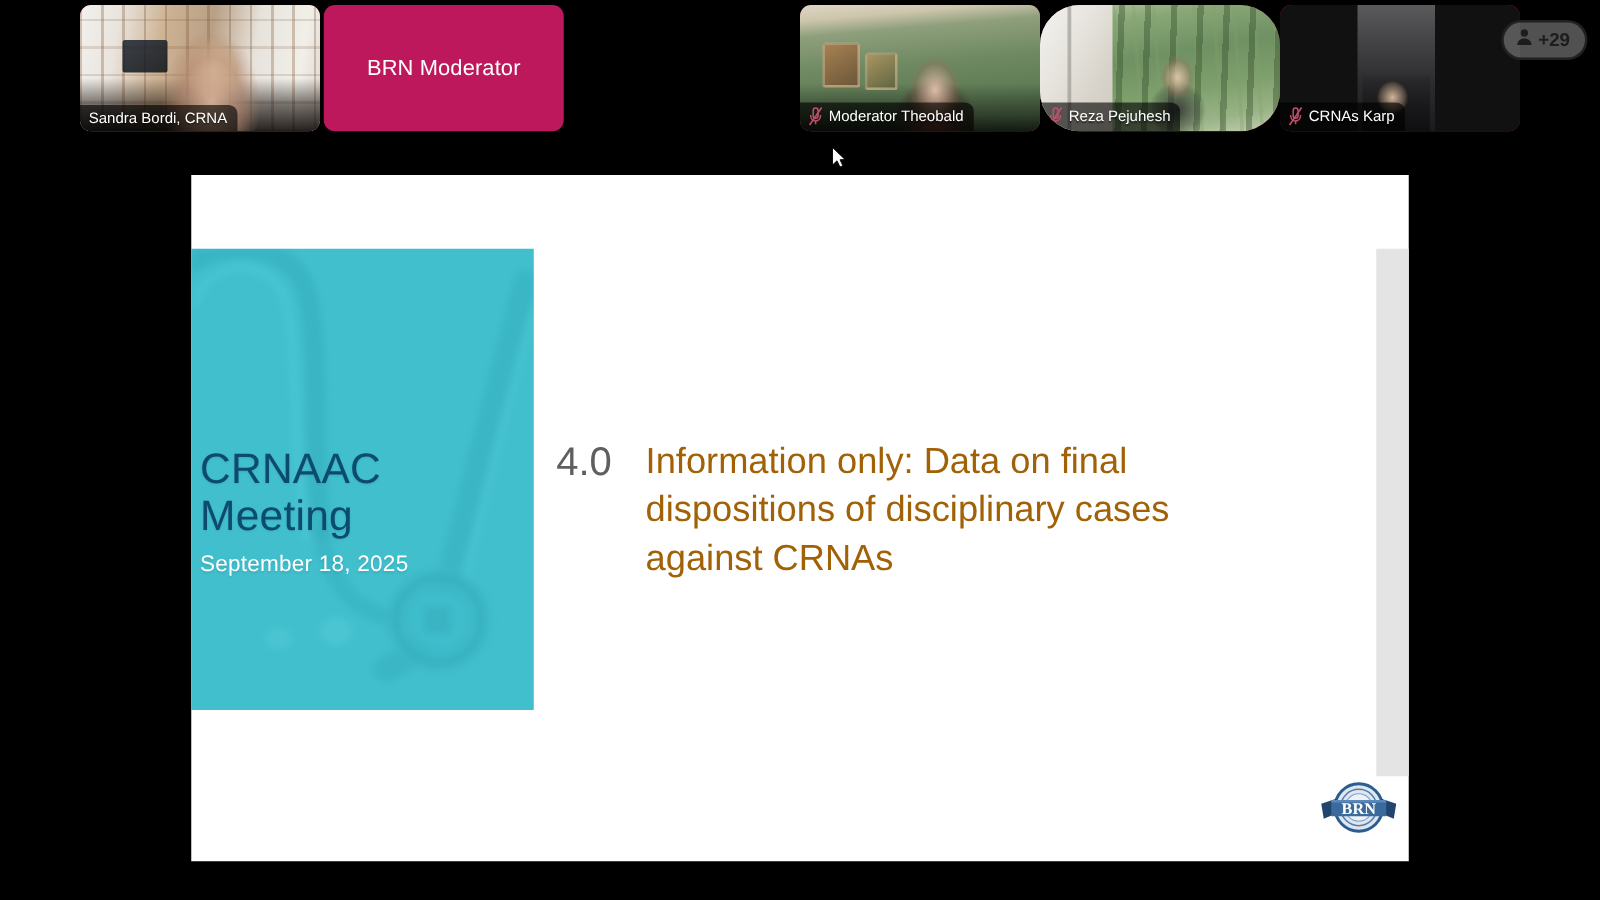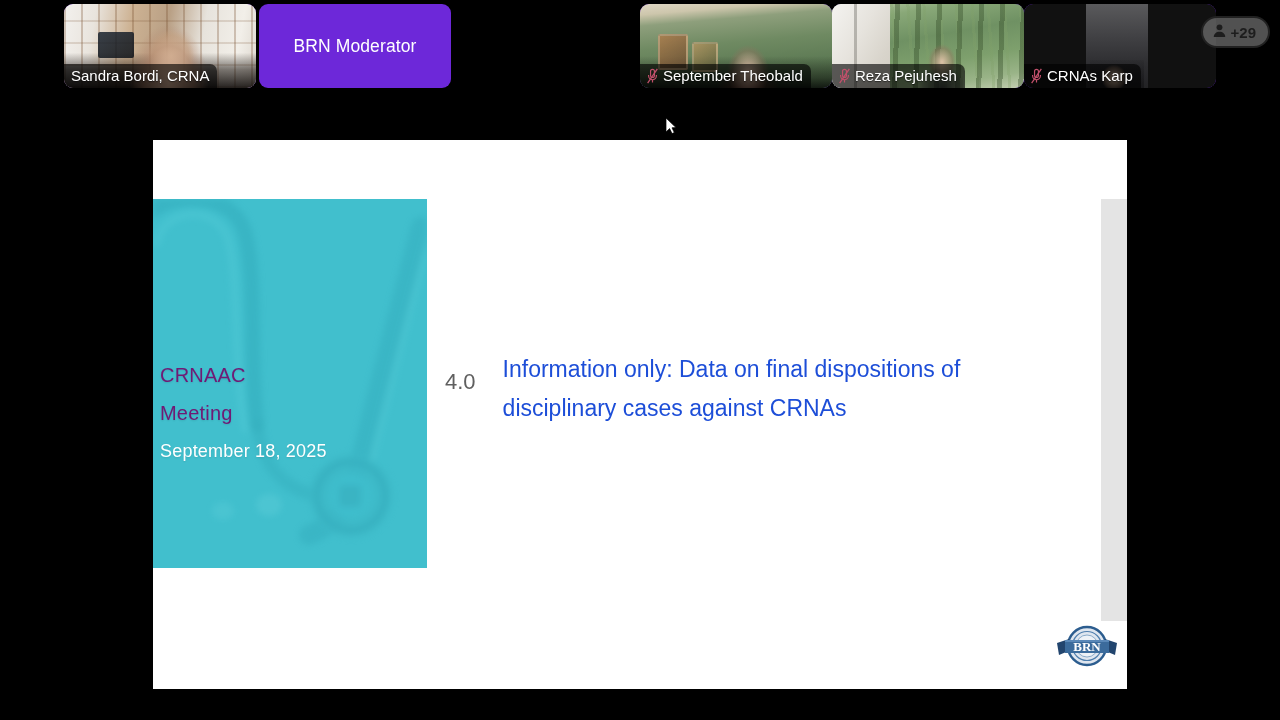--- a/index.html
+++ b/index.html
@@ -25,24 +25,24 @@
     left: 0;
     top: 0;
     width: 1280px;
     height: 110px;
   }
 
   .tile {
     position: absolute;
     top: 4px;
     width: 192px;
-    height: 84px;
+    height: 101px;
     border-radius: 9px;
     overflow: hidden;
-    background: #6d28d9;
+    background: #be185d;
   }
 
   .tile-name-only {
     display: flex;
     align-items: center;
     justify-content: center;
   }
 
   .tile-name-center {
     color: #ffffff;
@@ -61,21 +61,21 @@
     display: flex;
     align-items: center;
     gap: 5px;
     padding: 3px 8px 4px 7px;
     background: rgba(0,0,0,0.62);
     border-radius: 0 7px 0 8px;
     box-sizing: border-box;
   }
   .tile-label .nm {
     color: #ffffff;
-    font-size: 15px;
+    font-size: 12px;
     white-space: nowrap;
     text-shadow: 0 1px 1px rgba(0,0,0,0.5);
   }
 
   
   .mic-corner {
     position: absolute;
     left: 8px;
     bottom: 6px;
   }
@@ -229,22 +229,22 @@
   }
 
   .hero-text {
     position: absolute;
     left: 7px;
     bottom: 102px;
     width: 262px;
   }
 
   .hero-title {
-    color: #701a75;
-    font-size: 20px;
+    color: #0c4a6e;
+    font-size: 34px;
     line-height: 38px;
     font-weight: normal;
     letter-spacing: 0.2px;
     text-shadow: 0 1px 2px rgba(0,0,0,0.10);
     white-space: pre-line;
   }
 
   .hero-date {
     margin-top: 4px;
     color: #ffffff;
@@ -259,29 +259,28 @@
     position: absolute;
     left: 292px;
     top: 210px;
     width: 560px;
     display: flex;
     gap: 27px;
   }
 
   .item-num {
     color: #5f5f5f;
-    font-size: 22px;
+    font-size: 32px;
     line-height: 39px;
     flex: 0 0 auto;
-    margin-top: 12px;
   }
 
   .item-text {
-    color: #1d4ed8;
-    font-size: 23px;
+    color: #a16207;
+    font-size: 29px;
     line-height: 39px;
   }
 
   
   .logo {
     position: absolute;
     right: 6px;
     bottom: 18px;
     width: 68px;
     height: 48px;
@@ -320,25 +319,25 @@
       <div class="vid vid-kathleen"></div>
       <div class="tile-label">
         <span>
           <svg class="mic-ic" width="11" height="16" viewBox="0 0 13 18">
             <path d="M6.5 1.2c1.3 0 2.3 1.0 2.3 2.3v5.0c0 1.3-1.0 2.3-2.3 2.3S4.2 9.8 4.2 8.5v-5.0c0-1.3 1.0-2.3 2.3-2.3z" fill="none" stroke="#c1506b" stroke-width="1.4"></path>
             <path d="M1.9 7.8v1.0c0 2.6 2.1 4.6 4.6 4.6s4.6-2.0 4.6-4.6v-1.0" fill="none" stroke="#c1506b" stroke-width="1.4"></path>
             <path d="M6.5 13.4v3.2" fill="none" stroke="#c1506b" stroke-width="1.4"></path>
             <path d="M0.8 17.3L12.2 0.7" fill="none" stroke="#c1506b" stroke-width="1.5"></path>
           </svg>
         </span>
-        <span class="nm">September Theobald</span>
+        <span class="nm">Moderator Theobald</span>
       </div>
     </div>
 
-    <div class="tile" style="left:832px;">
+    <div class="tile" style="left:832px;border-radius:32px;">
       <div class="vid vid-reza"></div>
       <div class="tile-label">
         <span>
           <svg class="mic-ic" width="11" height="16" viewBox="0 0 13 18">
             <path d="M6.5 1.2c1.3 0 2.3 1.0 2.3 2.3v5.0c0 1.3-1.0 2.3-2.3 2.3S4.2 9.8 4.2 8.5v-5.0c0-1.3 1.0-2.3 2.3-2.3z" fill="none" stroke="#c1506b" stroke-width="1.4"></path>
             <path d="M1.9 7.8v1.0c0 2.6 2.1 4.6 4.6 4.6s4.6-2.0 4.6-4.6v-1.0" fill="none" stroke="#c1506b" stroke-width="1.4"></path>
             <path d="M6.5 13.4v3.2" fill="none" stroke="#c1506b" stroke-width="1.4"></path>
             <path d="M0.8 17.3L12.2 0.7" fill="none" stroke="#c1506b" stroke-width="1.5"></path>
           </svg>
         </span>

